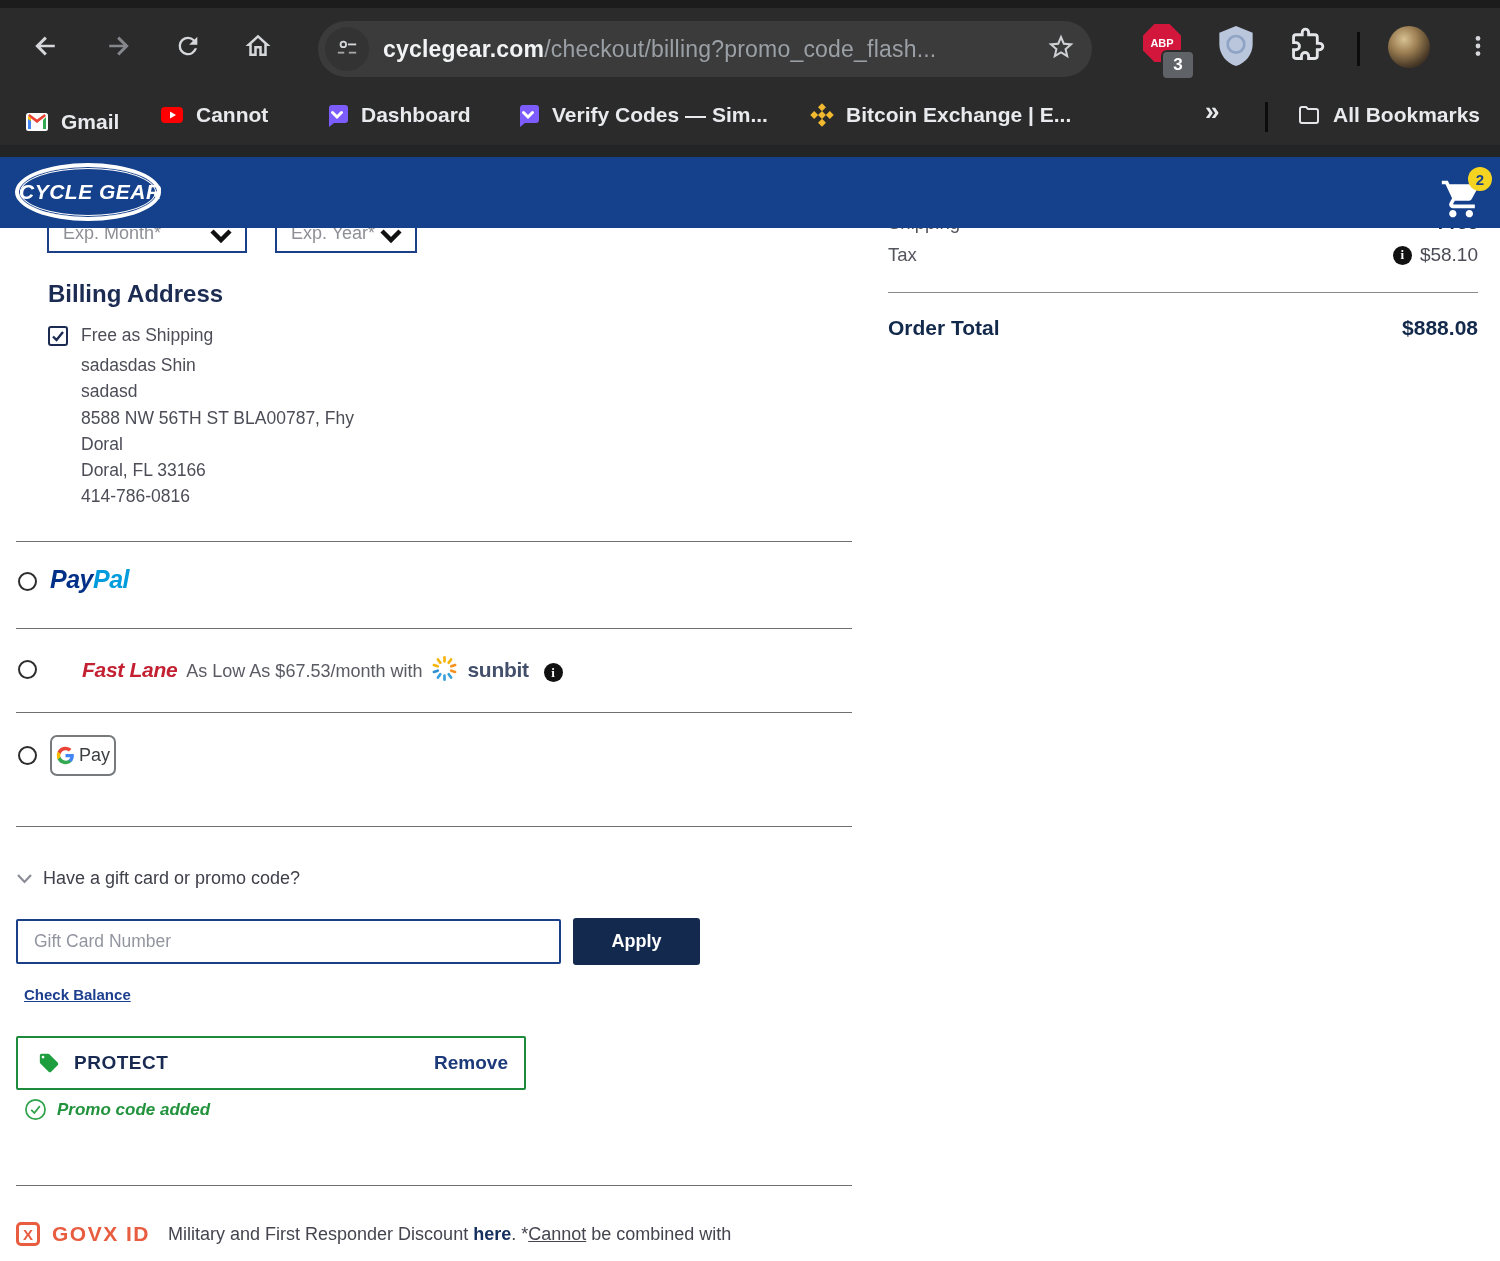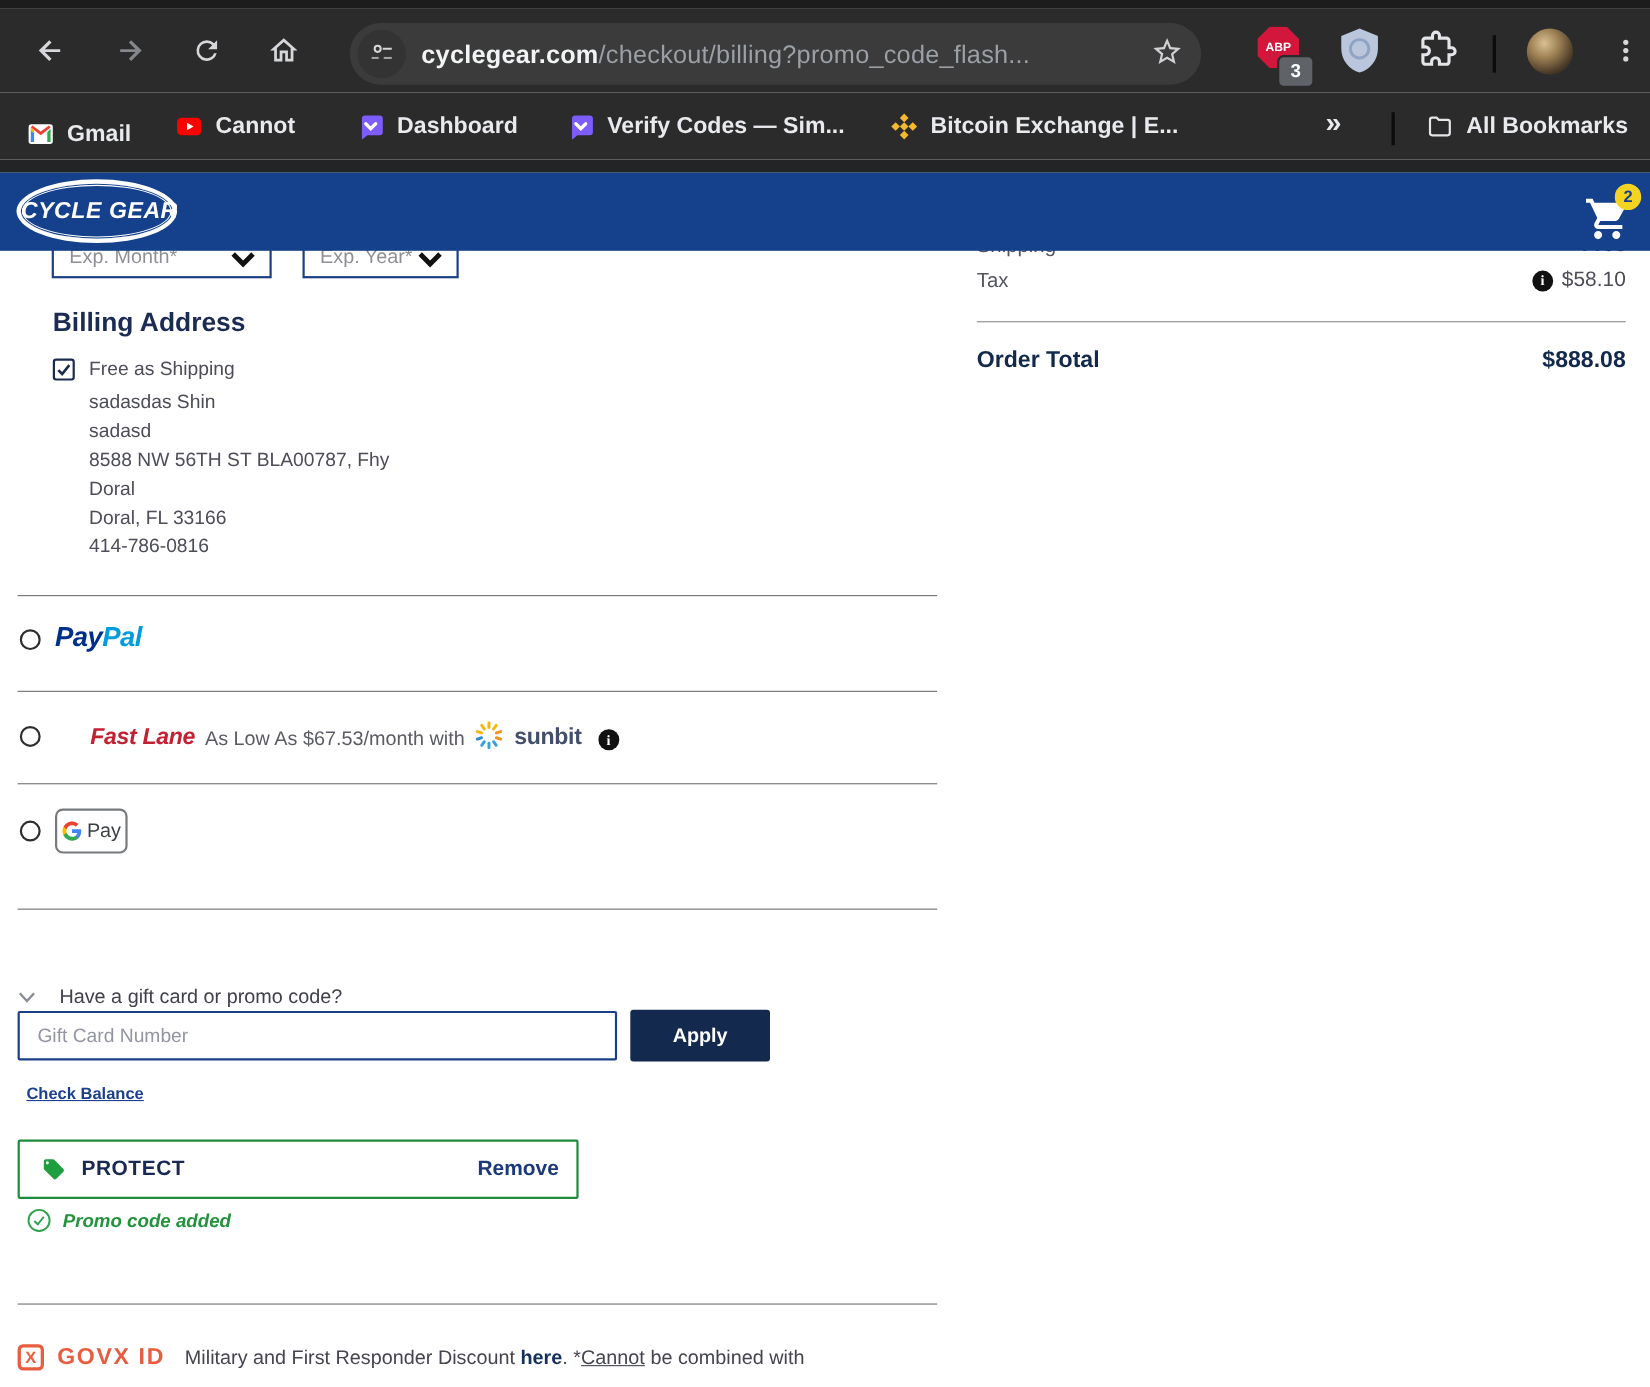--- a/index.html
+++ b/index.html
@@ -66,21 +66,21 @@
   .pp1 { color:#003087; } .pp2 { color:#009cde; }
   .fastlane-row { position:absolute; left:50px; top:655px; display:flex; align-items:flex-end; gap:9px;margin-left:32px; }
   .fl-name { color:#c32032; font-size:21px; font-weight:800; font-style:italic; letter-spacing:-0.3px; }
   .fl-offer { color:#5a5b63; font-size:18px; }
   .sunbit-word { color:#44506b; font-size:21px; font-weight:800; letter-spacing:-0.3px; }
   .info-dot { width:19px; height:19px; border-radius:50%; background:#111; color:#fff; font-size:13px; font-weight:800;
               display:flex; align-items:center; justify-content:center; font-family:"Liberation Serif", serif; }
   .gpay-btn { position:absolute; left:50px; top:735px; width:66px; height:41px; border:2px solid #777a7d;
               border-radius:7px; background:#fff; display:flex; align-items:center; justify-content:center; gap:4px; }
   .gpay-btn .pay { color:#3c4043; font-size:18px; font-weight:500; }
-  .gift-toggle { position:absolute; left:16px; top:868px; display:flex; align-items:center; gap:21px;margin-top:28px; }
+  .gift-toggle { position:absolute; left:16px; top:868px; display:flex; align-items:center; gap:10px; }
   .gift-toggle span.txt { color:#3f404a; font-size:18px; }
   .gift-input { position:absolute; left:16px; top:919px; width:545px; height:45px; border:2px solid #1a3f86;
                 border-radius:2px; font-size:17.5px; color:#2c2c2c; padding:0 16px; outline:none;
                 font-family:"Liberation Sans", sans-serif; }
   .gift-input::placeholder { color:#9396a0; }
   .apply-btn { position:absolute; left:573px; top:918px; width:127px; height:47px; background:#14294e;
                border:none; border-radius:3px; color:#fff; font-size:18px; font-weight:800;
                font-family:"Liberation Sans", sans-serif; }
   .check-balance { position:absolute; left:24px; top:986px; font-size:15px; font-weight:700; color:#1d3f8f;
                    text-decoration:underline; }

